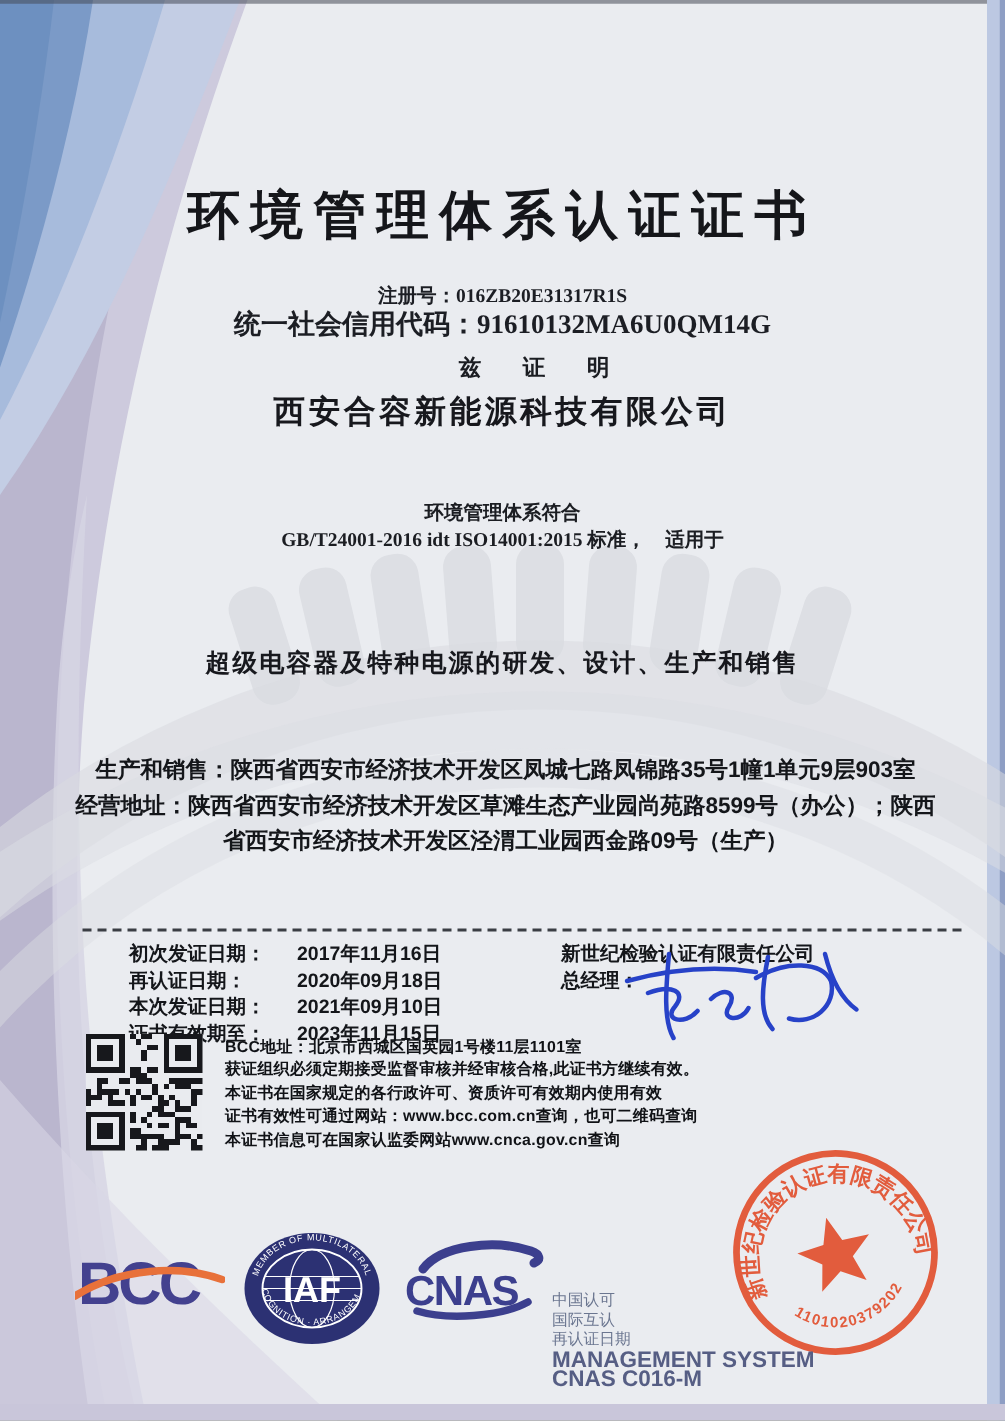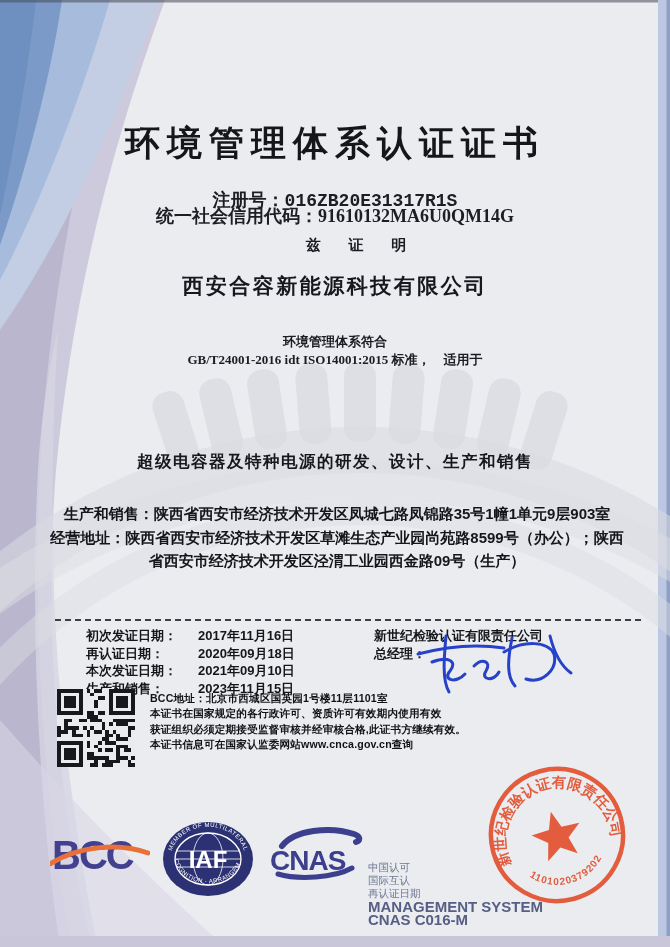--- a/index.html
+++ b/index.html
@@ -4,27 +4,27 @@
 <style>
   html,body{margin:0;padding:0;background:#777;}
   .page{position:relative;width:670px;height:947px;background:#ffffff;overflow:hidden;
         font-family:"Liberation Sans",sans-serif;color:#16181c;}
   .bg,.wm{position:absolute;left:0;top:0;width:670px;height:947px;pointer-events:none;}
   .content{position:absolute;left:0;top:0;width:670px;height:947px;}
   .abs{position:absolute;}
   .ctr{left:0;width:670px;text-align:center;}
   .title{top:120px;font-family:"DejaVu Serif","Liberation Serif",serif;font-size:35px;
          font-weight:600;letter-spacing:7px;color:#15161a;}
-  .regline{top:188px;font-family:Liberation Mono, monospace;font-size:18px;font-weight:bold;color:#1c1e24;}
+  .regline{top:188px;font-family:Liberation Serif, serif;font-size:13px;font-weight:bold;color:#1c1e24;}
   .credline{top:204px;font-family:"Liberation Serif",serif;font-size:18px;font-weight:bold;color:#1c1e24;}
   .hereby{top:236px;font-family:"Liberation Serif",serif;font-size:15px;font-weight:bold;letter-spacing:12px;color:#1b1d22;padding-left:27px;}
-  .company{top:272px;font-family:"DejaVu Serif","Liberation Serif",serif;font-size:21px;font-weight:600;letter-spacing:2.5px;color:#17181d;}
+  .company{top:260px;font-family:"DejaVu Serif","Liberation Serif",serif;font-size:21px;font-weight:600;letter-spacing:2.5px;color:#17181d;}
   .std1{top:333px;font-family:"Liberation Serif",serif;font-size:13px;font-weight:bold;color:#1b1d22;}
   .std2{top:351px;font-family:"Liberation Serif",serif;font-size:13px;font-weight:bold;color:#1b1d22;}
-  .scope{top:431px;font-family:"DejaVu Serif","Liberation Serif",serif;font-size:16.5px;font-weight:600;letter-spacing:1.5px;color:#17181d;margin-top:20px;}
+  .scope{top:431px;font-family:"DejaVu Serif","Liberation Serif",serif;font-size:16.5px;font-weight:600;letter-spacing:1.5px;color:#17181d;}
   .addr{top:502px;left:48px;width:578px;text-align:center;font-size:15px;font-weight:bold;
         line-height:23.5px;color:#14161a;}
   .addr p{margin:0;}
   .sep{top:619px;left:55px;width:586px;border-top:2px dashed #3b3e44;height:0;}
   .dates{top:627px;left:86px;font-size:13px;font-weight:bold;line-height:17.6px;color:#14161a;}
   .dates .dlabel{display:inline-block;width:112px;text-align:left;}
   .issuer{top:627px;left:374px;font-size:13px;font-weight:bold;line-height:17.6px;color:#14161a;}
   .sig{left:408px;top:628px;}
   .qr{left:57px;top:689px;}
   .fine{left:150px;top:691px;font-size:10.6px;font-weight:bold;line-height:15.4px;
@@ -93,21 +93,21 @@
       <p>生产和销售：陕西省西安市经济技术开发区凤城七路凤锦路35号1幢1单元9层903室</p>
       <p>经营地址：陕西省西安市经济技术开发区草滩生态产业园尚苑路8599号（办公）；陕西省西安市经济技术开发区泾渭工业园西金路09号（生产）</p>
     </div>
 
     <div class="abs sep"></div>
 
     <div class="abs dates">
       <div><span class="dlabel">初次发证日期：</span><span>2017年11月16日</span></div>
       <div><span class="dlabel">再认证日期：</span><span>2020年09月18日</span></div>
       <div><span class="dlabel">本次发证日期：</span><span>2021年09月10日</span></div>
-      <div><span class="dlabel">生产和销售：</span><span>2023年11月15日</span></div>
+      <div><span class="dlabel">证书有效期至：</span><span>2023年11月15日</span></div>
     </div>
 
     <div class="abs issuer">
       <div>新世纪检验认证有限责任公司</div>
       <div>总经理：</div>
     </div>
 
     <svg class="abs sig" width="170" height="70" viewBox="0 0 170 70">
       <g fill="none" stroke="#2742c8" stroke-width="3" stroke-linecap="round">
         <path d="M10,26 C40,18 70,16 96,20"></path>
@@ -238,22 +238,23 @@
         <rect x="14" y="0" width="7" height="7" fill="#17181c"></rect>
         <rect x="15" y="1" width="5" height="5" fill="#e9ebef"></rect>
         <rect x="16" y="2" width="3" height="3" fill="#17181c"></rect>
         <rect x="0" y="14" width="7" height="7" fill="#17181c"></rect>
         <rect x="1" y="15" width="5" height="5" fill="#e9ebef"></rect>
         <rect x="2" y="16" width="3" height="3" fill="#17181c"></rect>
       </svg>
 
     <div class="abs fine">
       <div>BCC地址：北京市西城区国英园1号楼11层1101室</div>
+      <div>获证组织必须定期接受监督审核并经审核合格,此证书方继续有效。</div>
       <div>本证书在国家规定的各行政许可、资质许可有效期内使用有效</div>
-      <div>获证组织必须定期接受监督审核并经审核合格,此证书方继续有效。</div>
+      <div>证书有效性可通过网站：www.bcc.com.cn查询，也可二维码查询</div>
       <div>本证书信息可在国家认监委网站www.cnca.gov.cn查询</div>
     </div>
 
     <svg class="abs stamp" width="150" height="150" viewBox="0 0 150 150">
       <defs>
         <path id="sealTop" d="M24,95 A53,53 0 1 1 126,95" fill="none"></path>
         <path id="sealBot" d="M29.7,96.1 A50,50 0 0 0 120.3,96.1" fill="none"></path>
       </defs>
       <circle cx="75" cy="75" r="66" fill="none" stroke="#e2502e" stroke-width="4.5"></circle>
       <polygon points="75,51 81.5,68.1 99.7,69 85.5,80.4 90.3,98 75,88 59.7,98 64.5,80.4 50.3,69 68.5,68.1" fill="#e2502e"></polygon>

